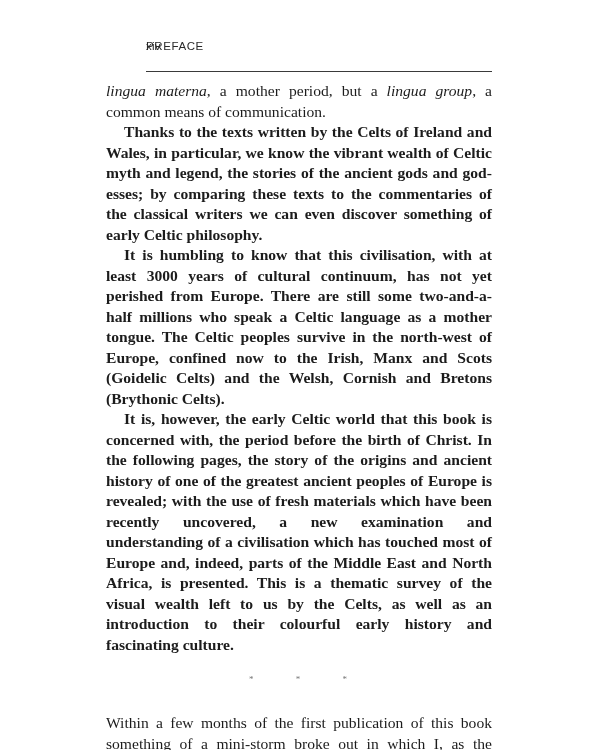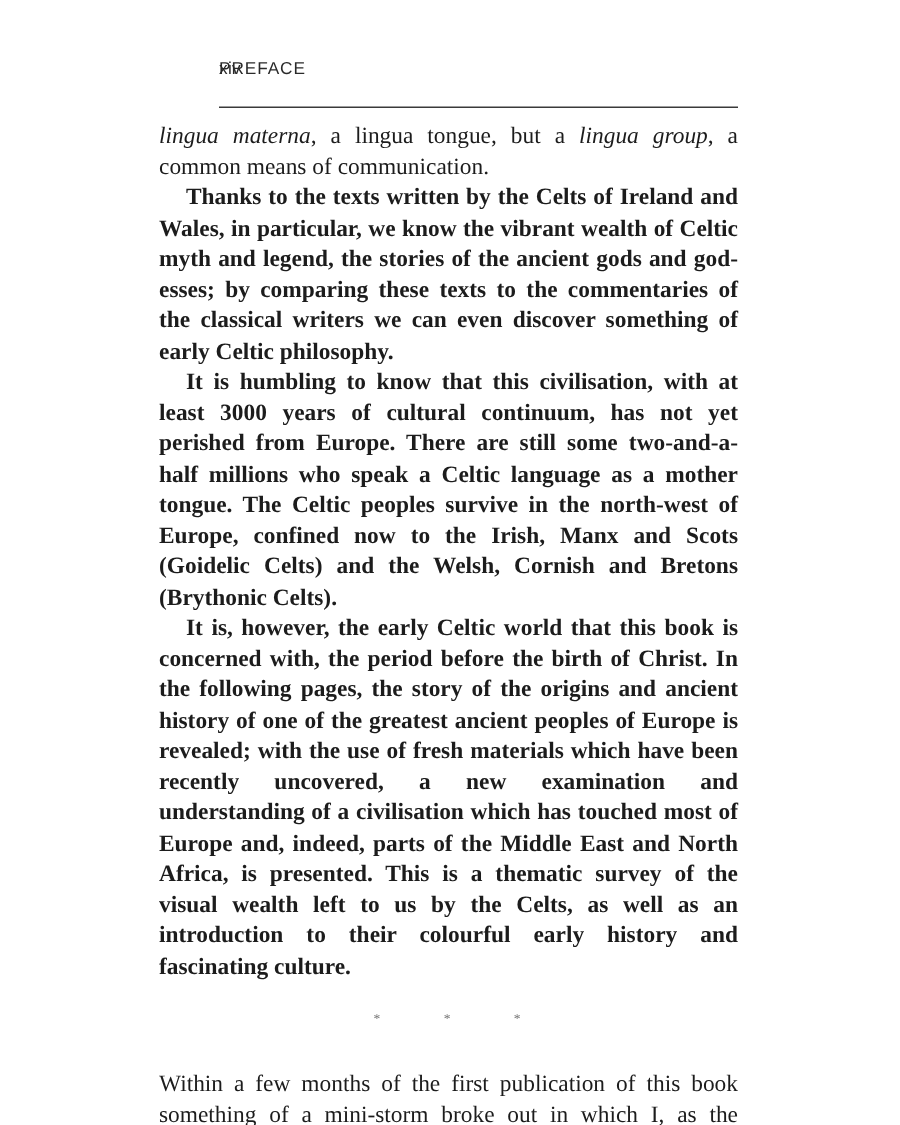--- a/index.html
+++ b/index.html
@@ -32,21 +32,21 @@
 </head>
 <body>
 
 <div class="page">
   <div class="running-head">
     <span class="folio">xiv</span>
     <span class="section-title">PREFACE</span>
   </div>
 
   <div class="body-text">
-    <p><em>lingua materna</em><span>, a lingua tongue, but a </span><em>lingua group</em><span>, a common means of communication.</span></p>
+    <p><em>lingua materna</em><span>, a mother period, but a </span><em>lingua group</em><span>, a common means of communication.</span></p>
     <p class="indent">Thanks to the texts written by the Celts of Ireland and Wales, in particular, we know the vibrant wealth of Celtic myth and legend, the stories of the ancient gods and god­esses; by comparing these texts to the commentaries of the classical writers we can even discover something of early Celtic philosophy.</p>
     <p class="indent">It is humbling to know that this civilisation, with at least 3000 years of cultural continuum, has not yet perished from Europe. There are still some two-and-a-half millions who speak a Celtic language as a mother tongue. The Celtic peoples survive in the north-west of Europe, confined now to the Irish, Manx and Scots (Goidelic Celts) and the Welsh, Cornish and Bretons (Brythonic Celts).</p>
     <p class="indent">It is, however, the early Celtic world that this book is con­cerned with, the period before the birth of Christ. In the fol­lowing pages, the story of the origins and ancient history of one of the greatest ancient peoples of Europe is revealed; with the use of fresh materials which have been recently uncovered, a new examination and understanding of a civilisation which has touched most of Europe and, indeed, parts of the Middle East and North Africa, is presented. This is a thematic survey of the visual wealth left to us by the Celts, as well as an introduction to their colourful early history and fascinating culture.</p>
 
     <div class="asterism">* * *</div>
 
     <p>Within a few months of the first publication of this book something of a mini-storm broke out in which I, as the author, was involved. A group of archaeologists claimed that ‘the ancient Celts did not exist!’ The claim was dumbfounding to the world of Celtic scholarship. It had the same impact as if someone entered a university Classics department and declared that the Ancient Greeks had never existed.</p>
   </div>
 </div>
 

